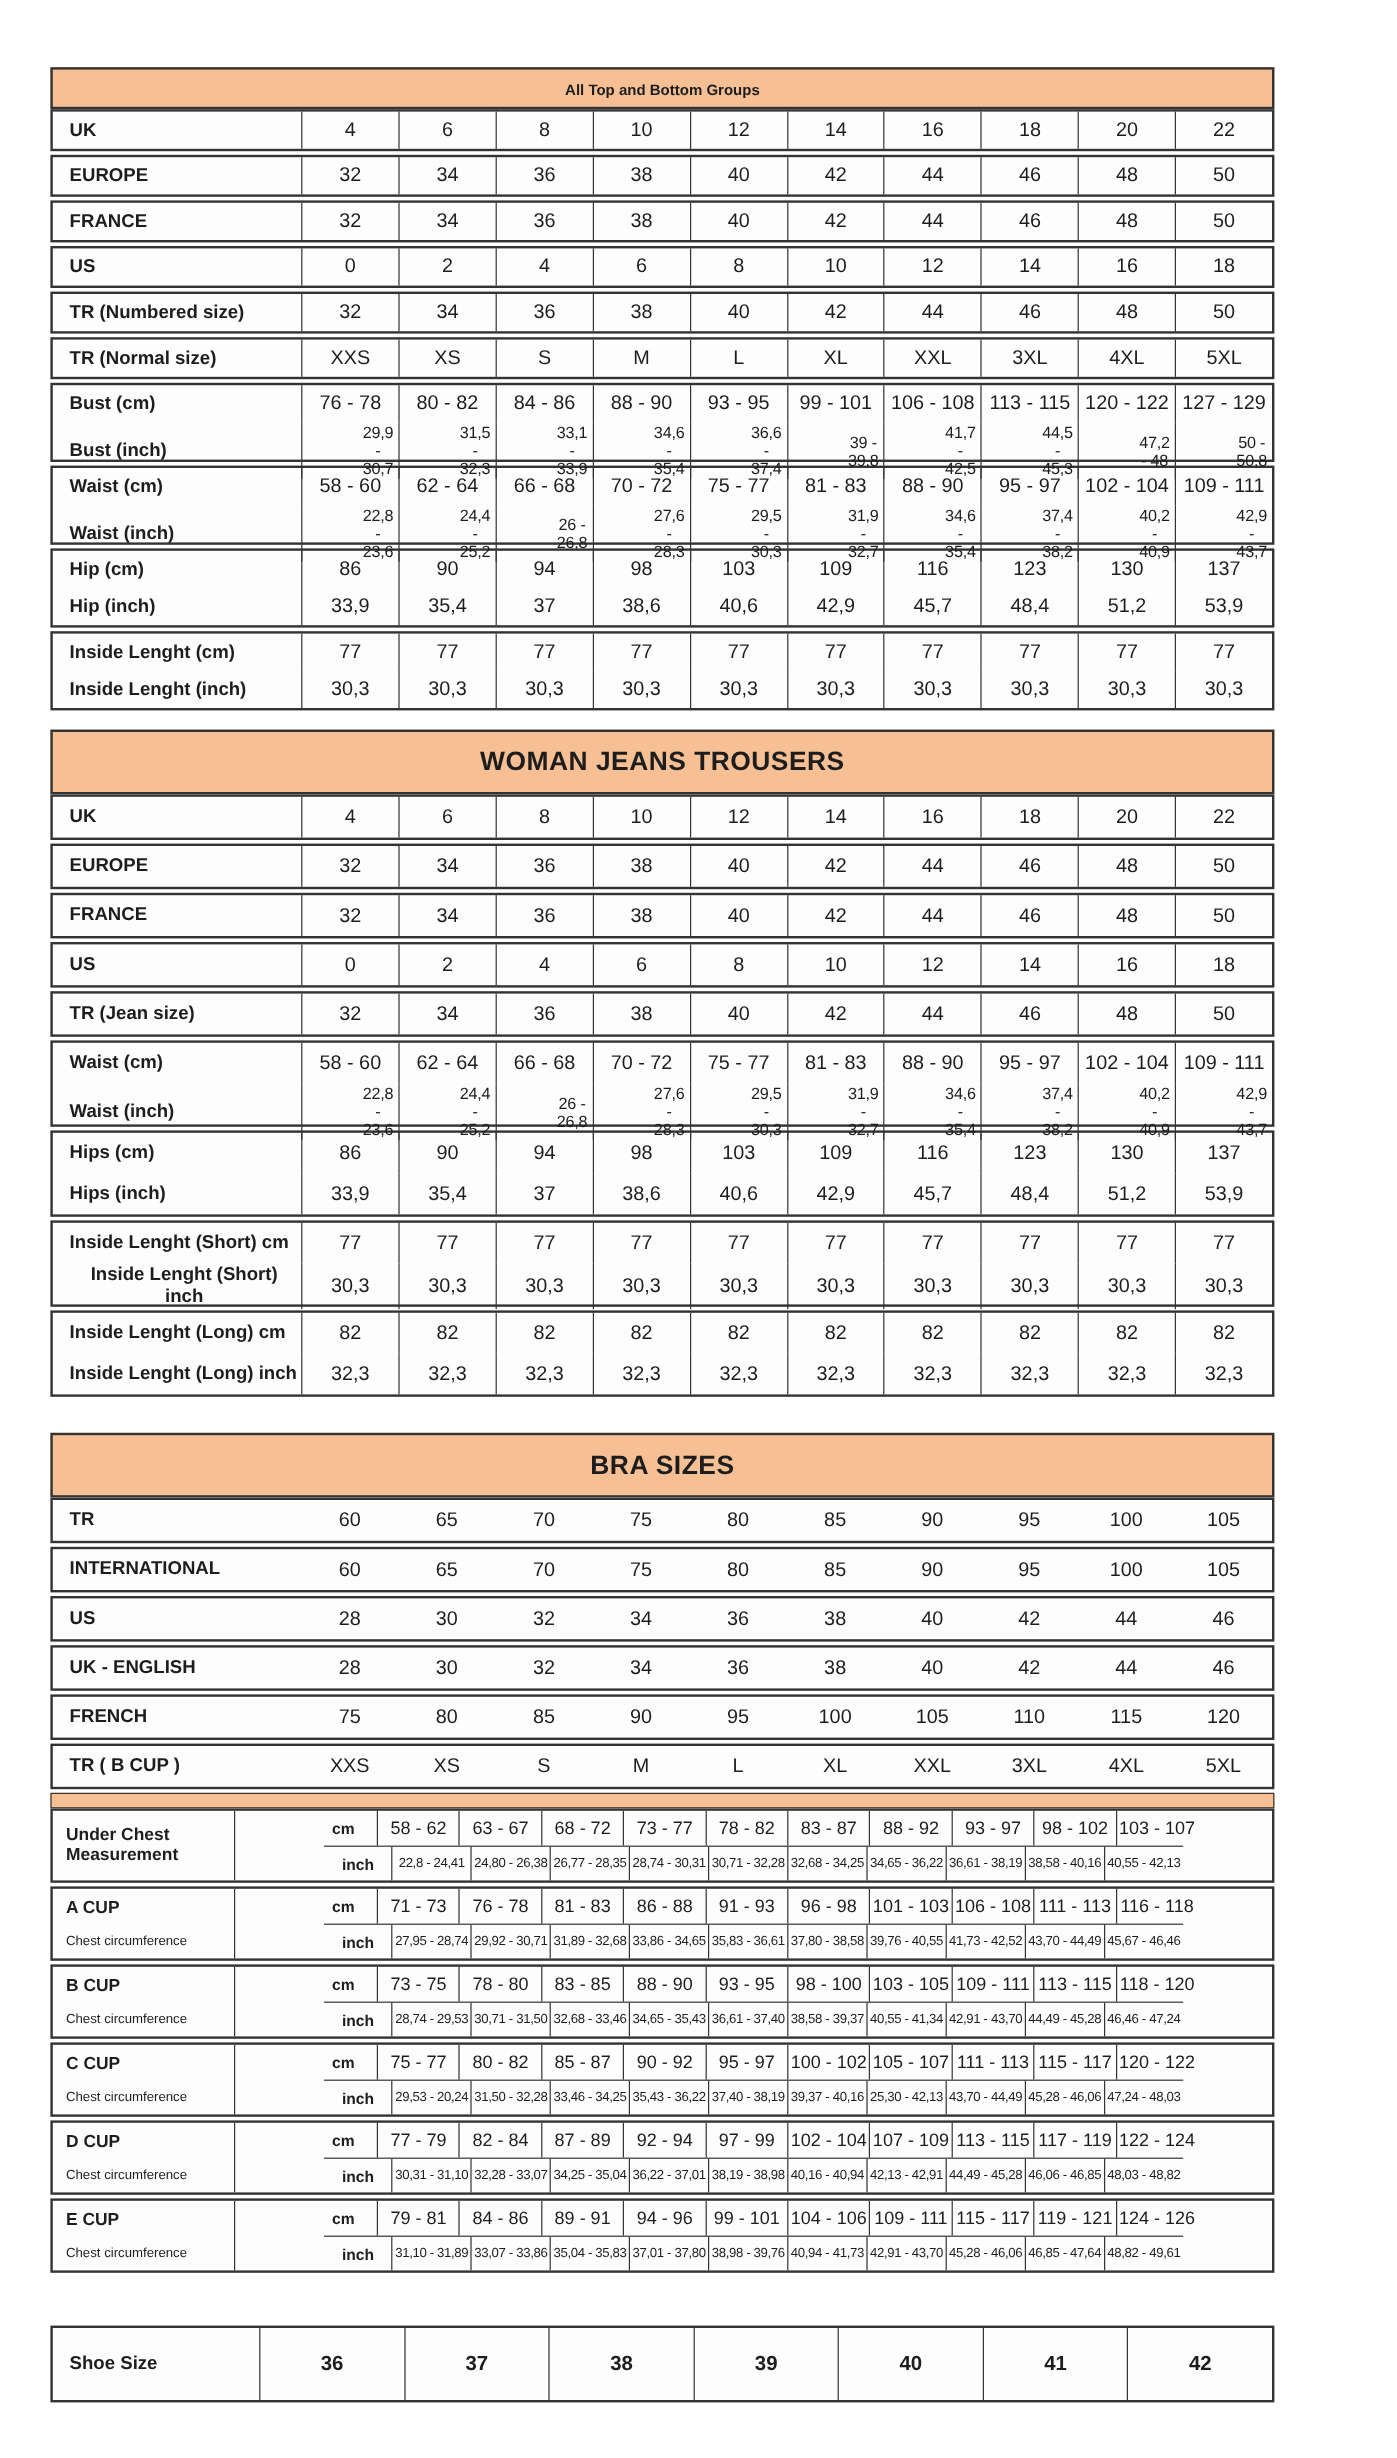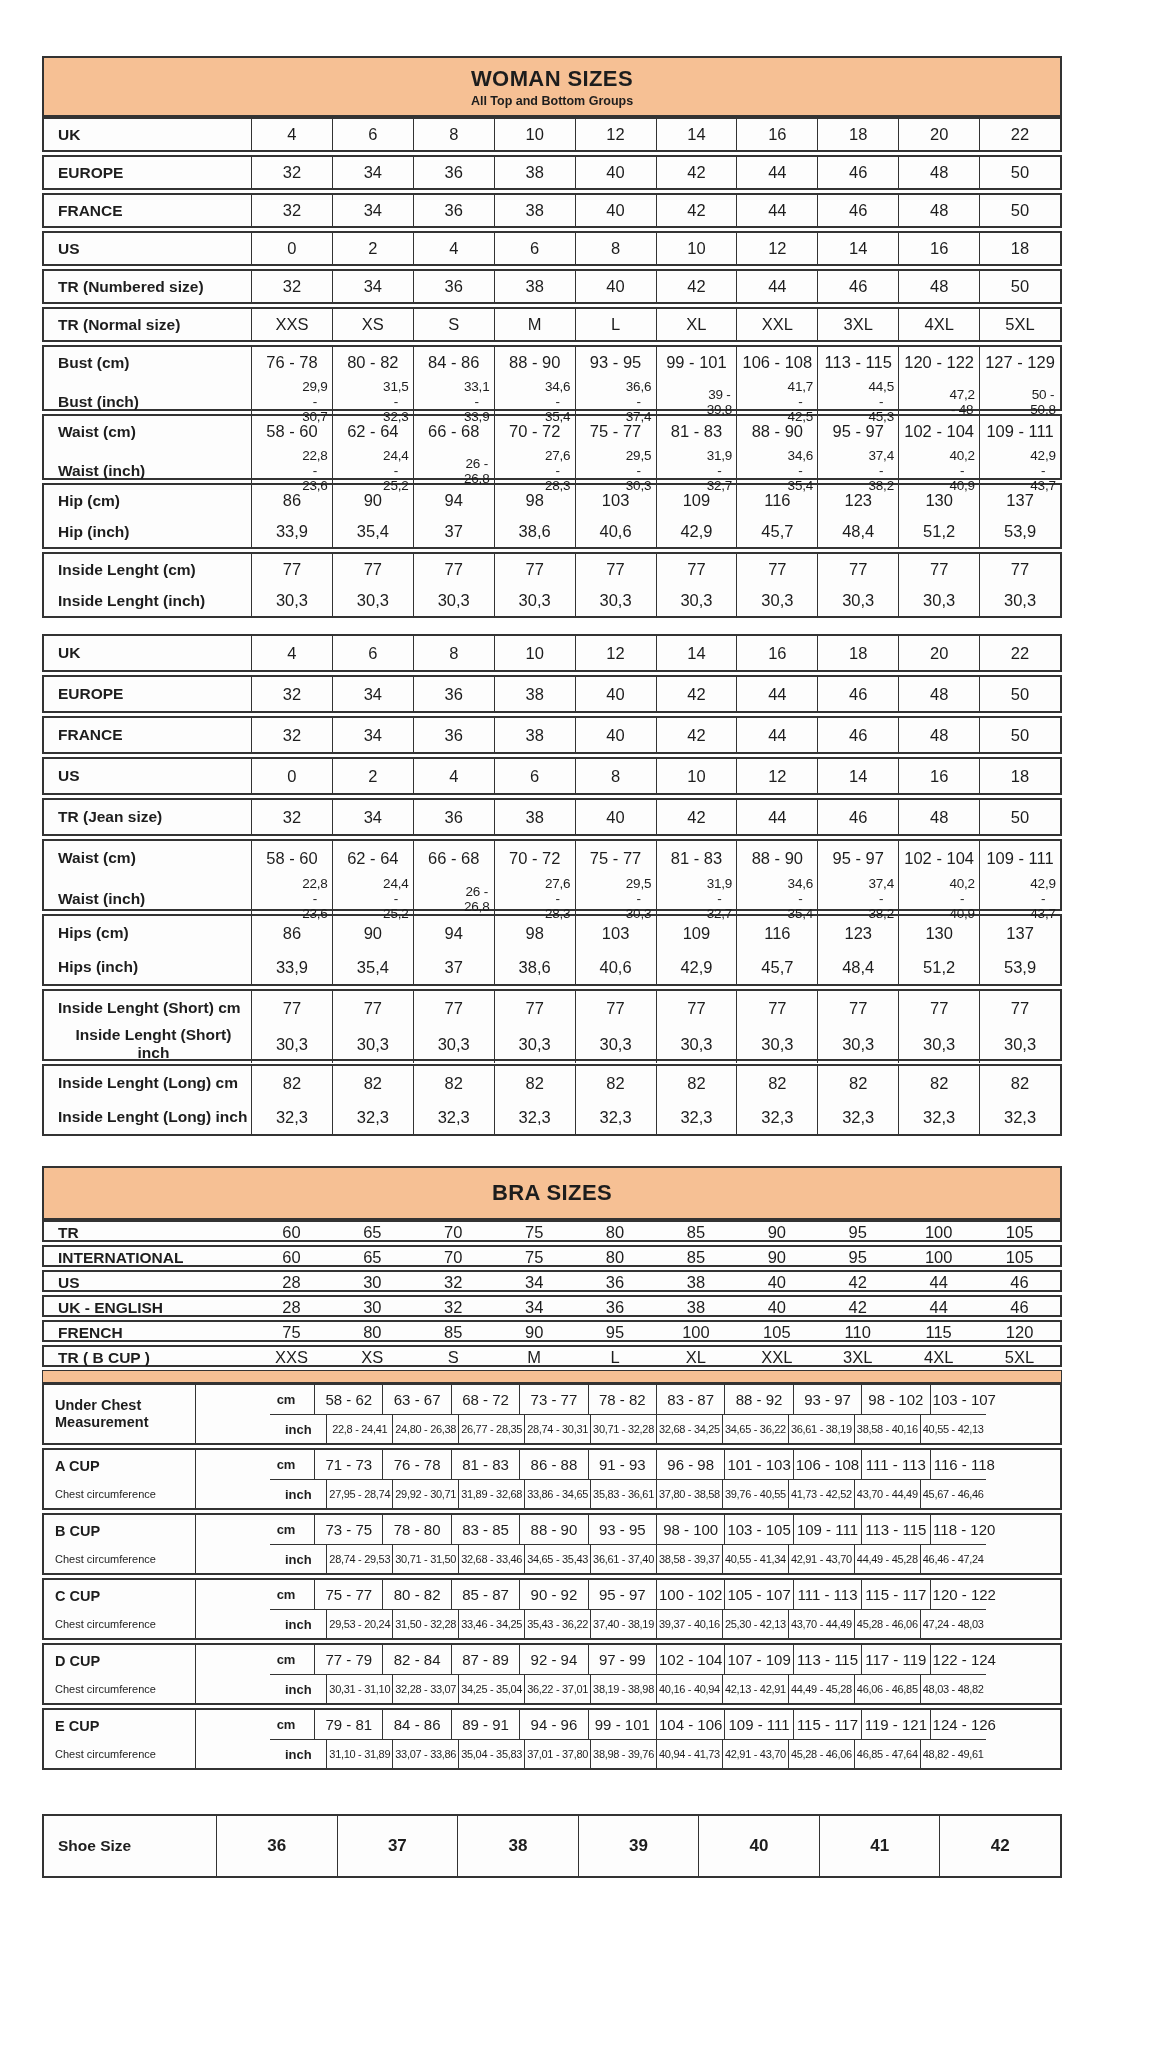--- a/index.html
+++ b/index.html
@@ -30,21 +30,21 @@
   .cols-a{grid-template-columns:207px repeat(10,1fr);}
   .cols-c{grid-template-columns:172px repeat(7,1fr);}
   .cell{display:flex;align-items:center;justify-content:center;text-align:center;padding:1px 2px;min-width:0;}
   .row .cell + .cell{border-left:1.6px solid var(--border);}
   .row.plain .cell + .cell{border-left:none;}
   .lab{justify-content:flex-start;text-align:center;padding-left:14px;font-weight:bold;font-size:15.5px;}
   .val{font-size:16.5px;}
   .val.small{font-size:13.5px;letter-spacing:-0.2px;padding-left:48px;}
   #t1-rows .row{height:31px;}
   #t2-rows .row{height:34px;}
-  #bra-simple .row{height:18px;}
+  #bra-simple .row{height:34px;}
   
   .peach-strip{height:13px;background:var(--peach);border:1.5px solid var(--border);}
   .mgrp{display:flex;align-items:stretch;}
   .mlab{width:152px;flex:0 0 152px;border-right:1.6px solid var(--border);
         display:flex;flex-direction:column;justify-content:center;padding-left:11px;}
   .mlab-main{font-weight:bold;font-size:14.5px;line-height:1.15;}
   .mlab-sub{font-size:11px;margin-top:13px;}
   .mright{flex:1;display:flex;flex-direction:column;min-width:0;align-items:center;}
   .mrow{display:grid;grid-template-columns:56px repeat(10,1fr);height:29px;}
   .mrow .cell + .cell{border-left:1.6px solid var(--border);}
@@ -61,21 +61,20 @@
   #t3{margin-top:30px;}
   #t4{margin-top:44px;}
 </style>
 </head>
 <body>
 
 <div class="page">
 
   <section class="tbl" id="t1">
     <header class="box hdr">
-      <div class="hdr-title">WOMAN SIZES</div>
       <div class="hdr-sub">All Top and Bottom Groups</div>
     </header>
     <div id="t1-rows">
         <div class="box grp">
           <div class="row cols-a">
             <div class="cell lab">UK</div>
             <div class="cell val">4</div>
             <div class="cell val">6</div>
             <div class="cell val">8</div>
             <div class="cell val">10</div>
@@ -271,20 +270,23 @@
             <div class="cell val">30,3</div>
             <div class="cell val">30,3</div>
             <div class="cell val">30,3</div>
             <div class="cell val">30,3</div>
           </div>
         </div>
       </div>
   </section>
 
   <section class="tbl" id="t2">
+    <header class="box hdr single">
+      <div class="hdr-title">WOMAN JEANS TROUSERS</div>
+    </header>
     <div id="t2-rows">
         <div class="box grp">
           <div class="row cols-a">
             <div class="cell lab">UK</div>
             <div class="cell val">4</div>
             <div class="cell val">6</div>
             <div class="cell val">8</div>
             <div class="cell val">10</div>
             <div class="cell val">12</div>
             <div class="cell val">14</div>

